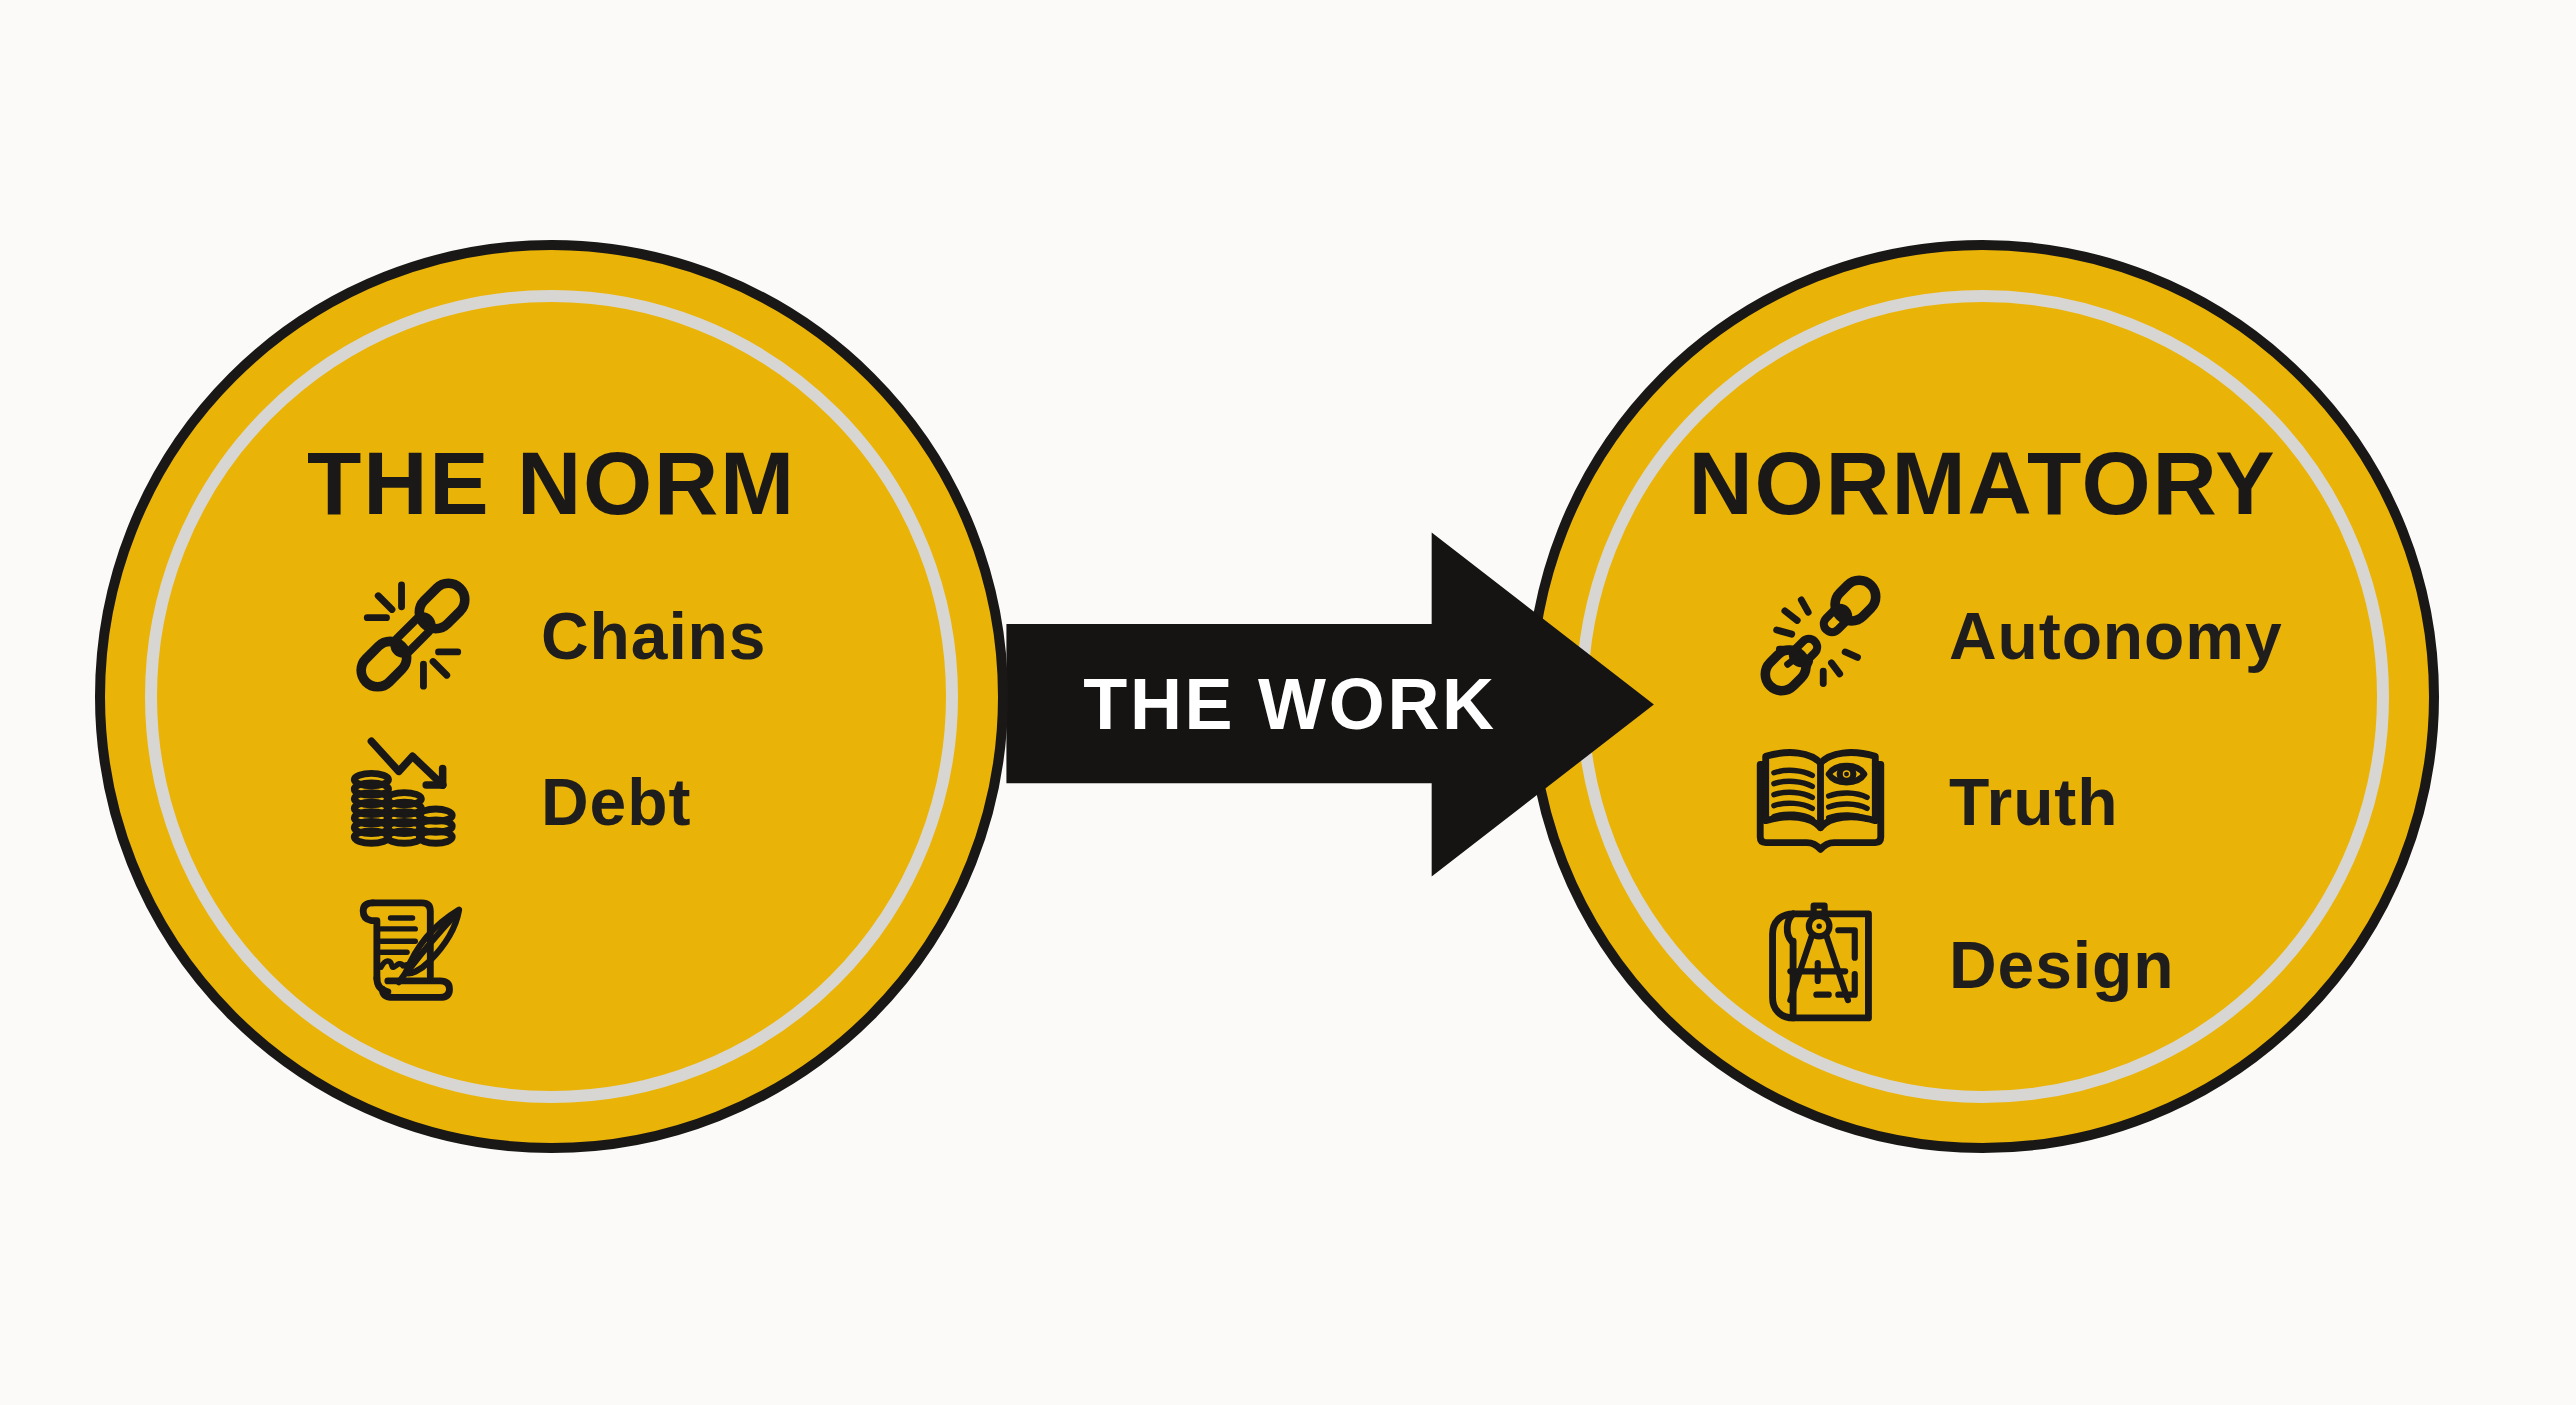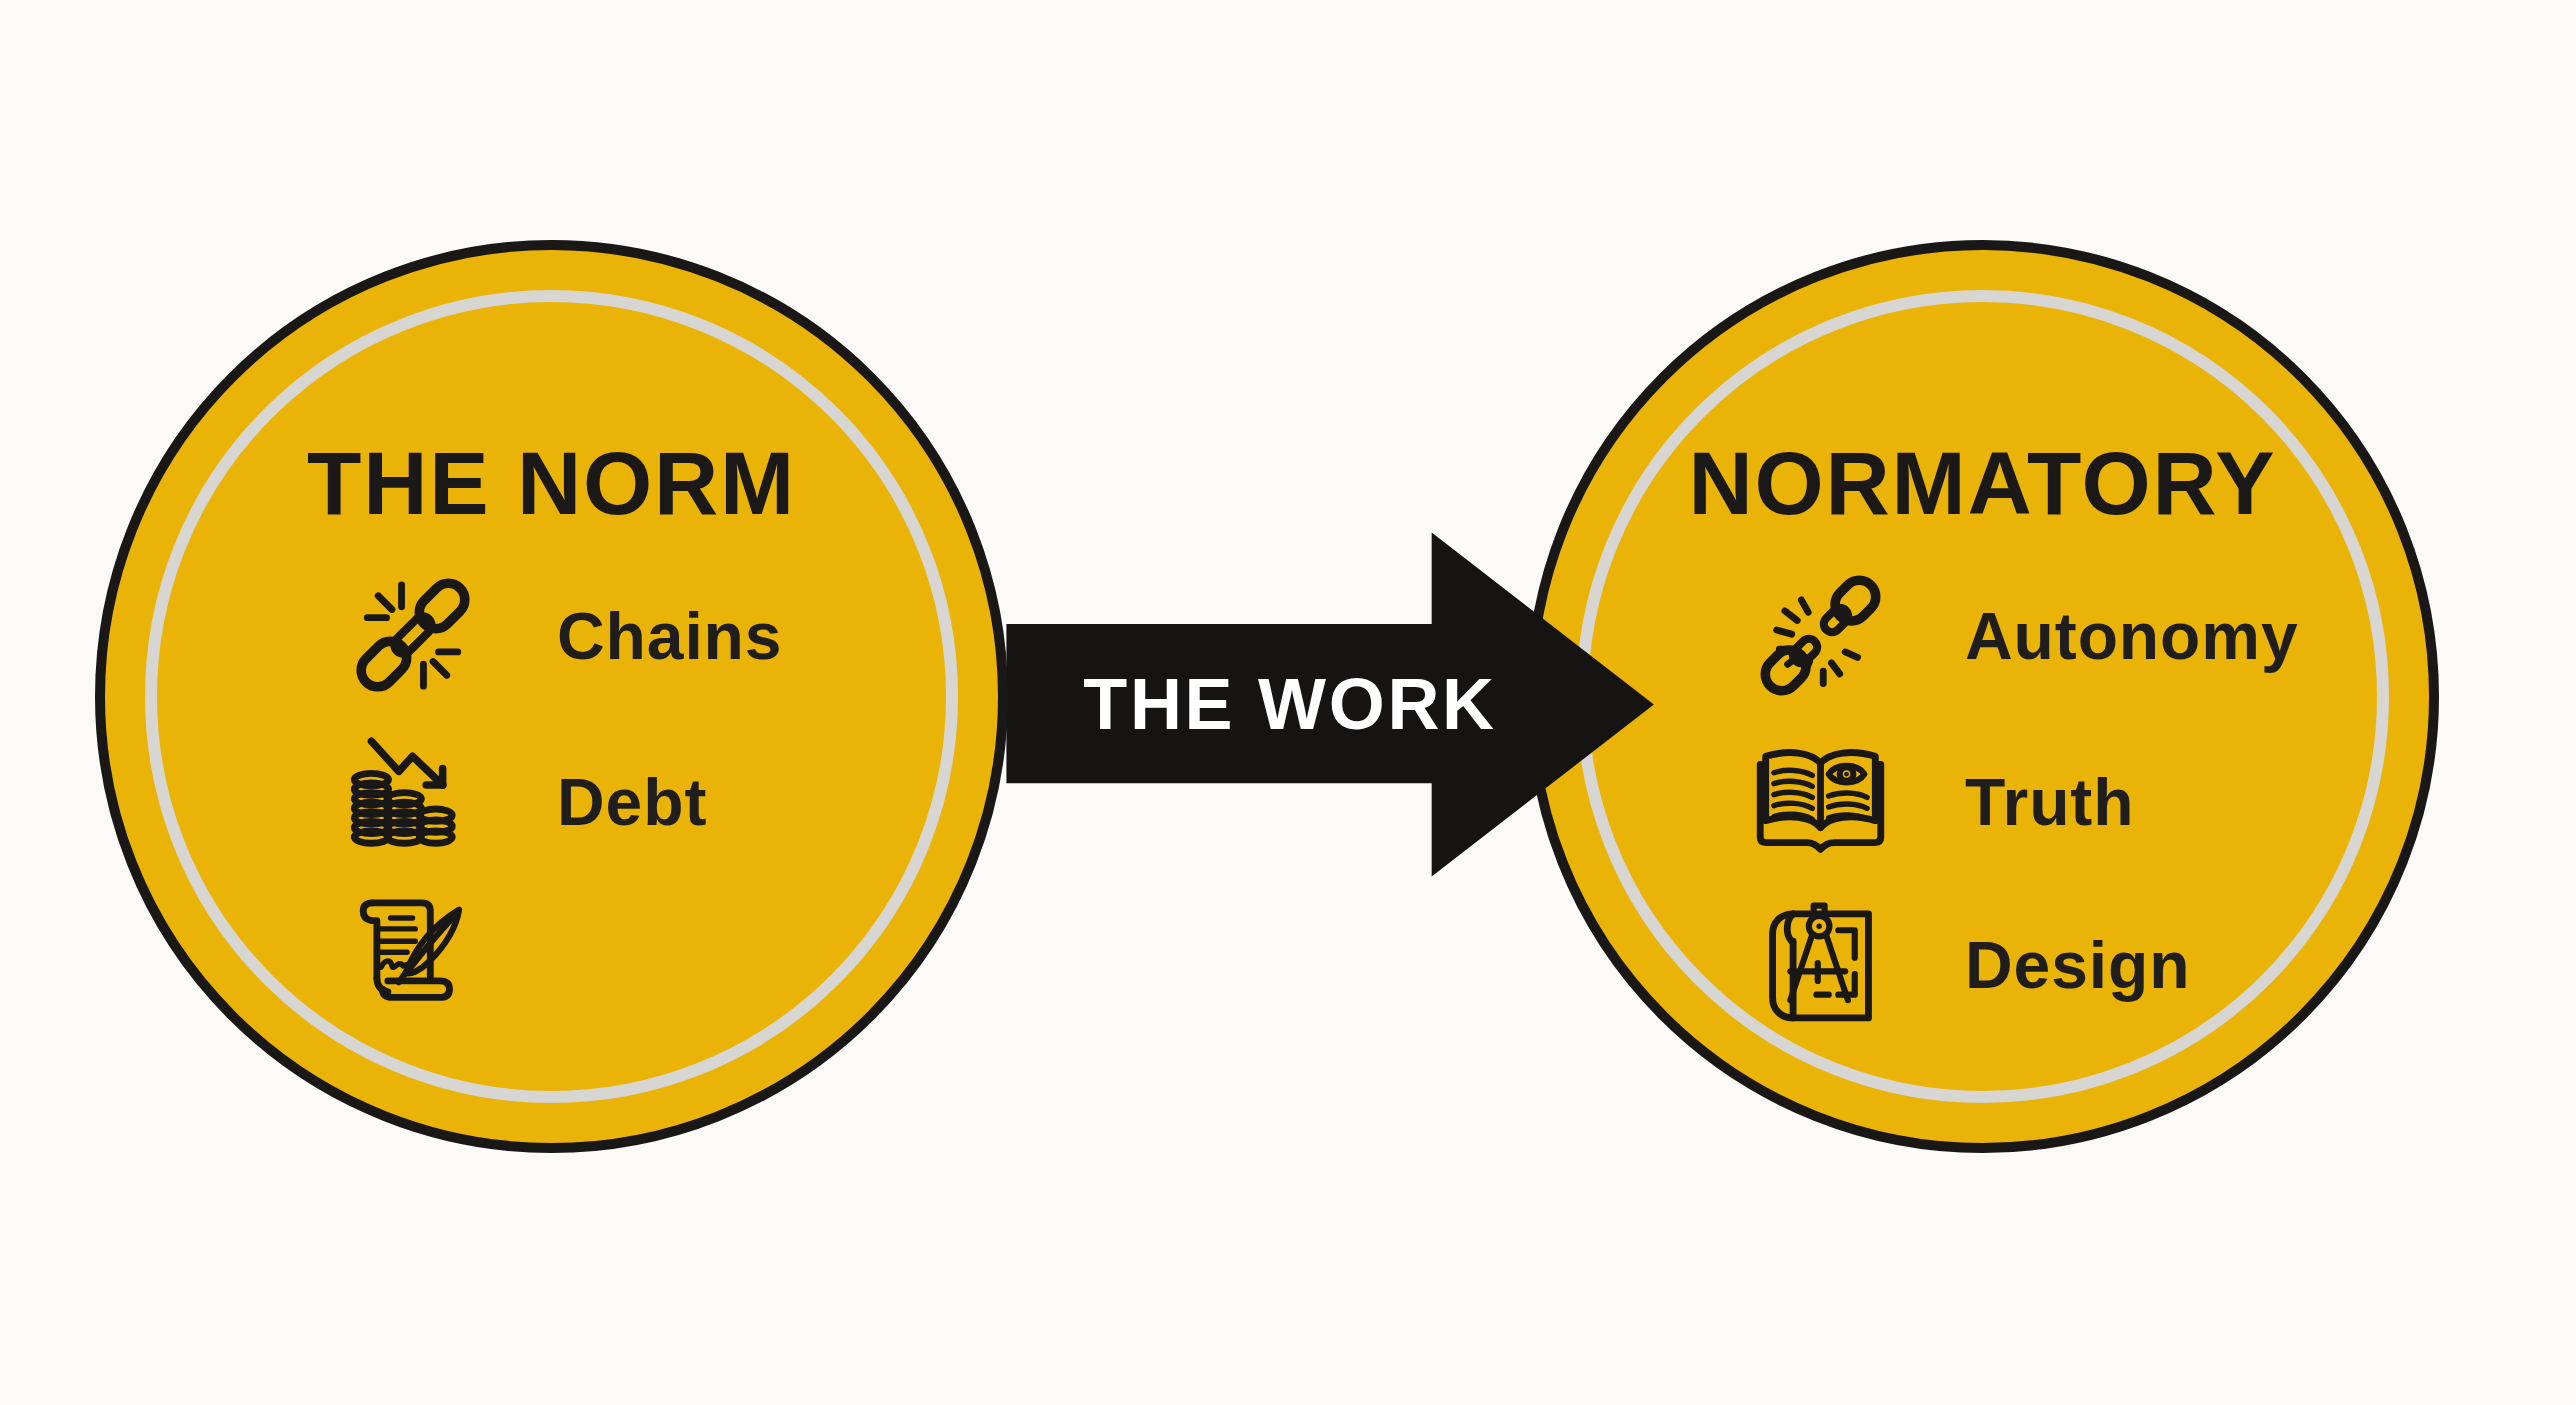--- a/index.html
+++ b/index.html
@@ -16,21 +16,21 @@
   .circle-left  { left:95px;  z-index:4; }
   .circle-right { left:1526px; z-index:1; }
   .inner-ring {
     position:absolute; inset:40px; border:12.8px solid #d8d6d2; border-radius:50%;
   }
   .circle-title {
     position:absolute; top:182px; left:0; width:100%; text-align:center;
     font-size:89px; font-weight:800; letter-spacing:1.8px; color:#1b1918;
     white-space:nowrap;
   }
-  .row { position:absolute; height:137px; display:flex; align-items:center; gap:76px; }
+  .row { position:absolute; height:137px; display:flex; align-items:center; gap:60px; }
   .circle-left  .row { left:239px; }
   .circle-right .row { left:216px; }
   .row-1 { top:317px; } .row-2 { top:483px; } .row-3 { top:646px; }
   .ic { width:137px; height:137px; flex:0 0 137px; }
   .ic svg { width:137px; height:137px; display:block; }
   .lab {
     font-size:66px; font-weight:600; color:#201e1c; letter-spacing:0.9px;
     white-space:nowrap;
   }
   .arrow-svg  { position:absolute; left:997px; top:528px; width:659px; height:353px; z-index:2; }

